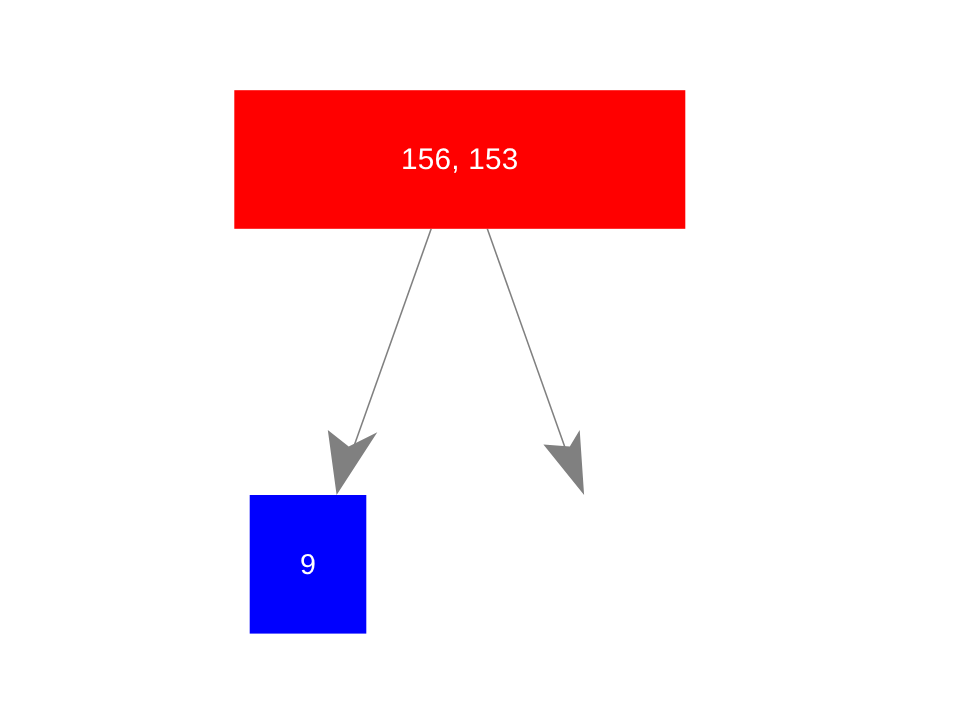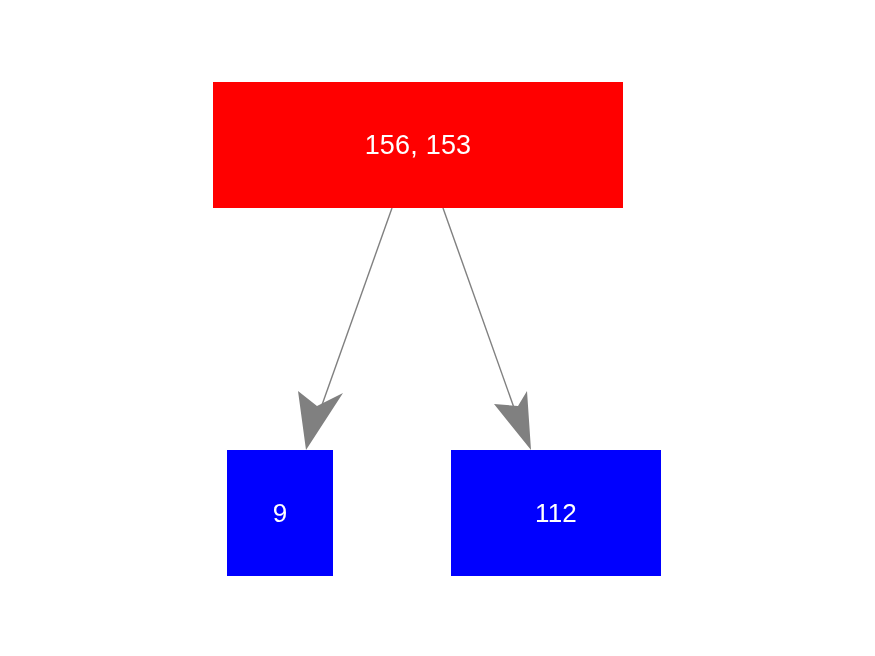--- a/index.html
+++ b/index.html
@@ -84,17 +84,14 @@
   </svg>
 
   <div class="node node-root" style="background:#ff0000;">
     <span class="node-label">156, 153</span>
   </div>
 
   <div class="node node-child-left" style="background:#0000ff;">
     <span class="node-label">9</span>
   </div>
 
-  <div class="node node-child-right" style="background:#0000ff;">
-    <span class="node-label">112</span>
-  </div>
 
 </div>
 
 </body></html>

